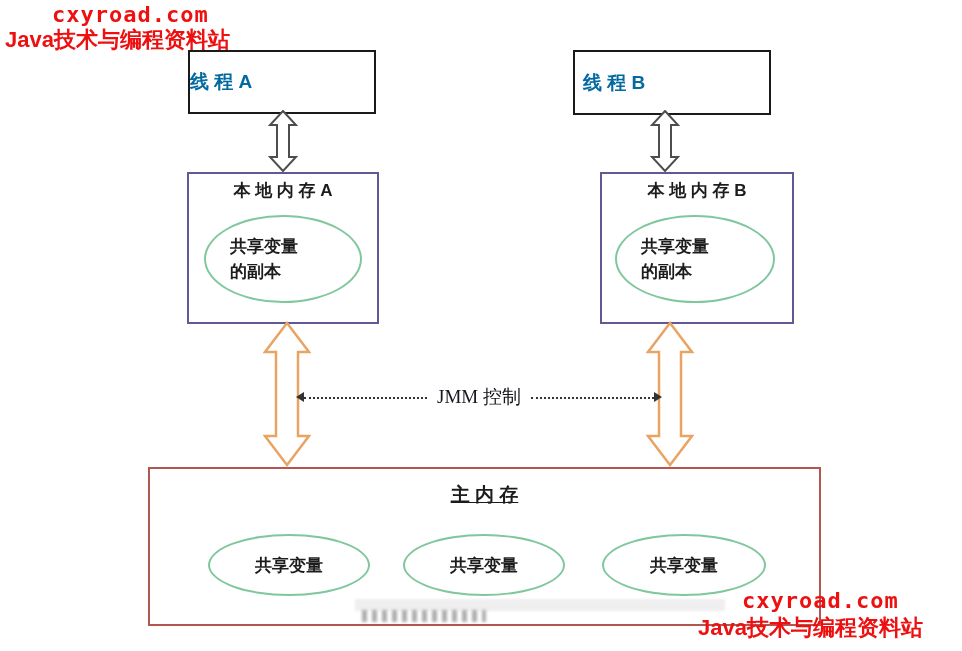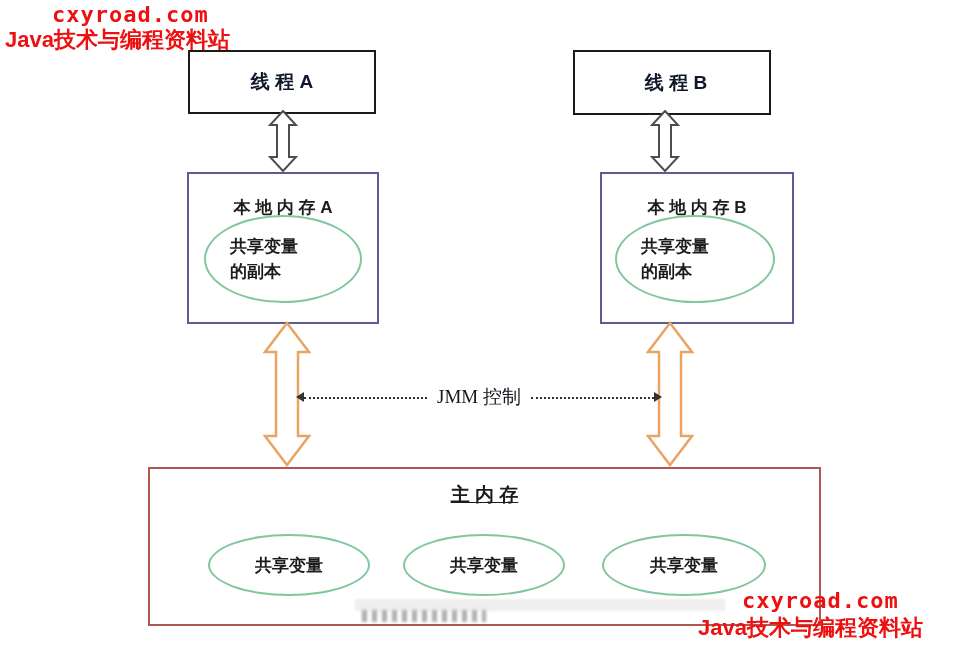--- a/index.html
+++ b/index.html
@@ -34,38 +34,38 @@
   .wm-bot-site    { left: 742px; top: 588px; }
   .wm-bot-caption { left: 698px; top: 613px; }
 
   
   .thread-box {
     position: absolute;
     border: 2px solid var(--thread-border);
     background: #fff;
     display: flex;
     align-items: center;
-    justify-content: center;
+    justify-content: flex-start;
     font-size: 19px;
     font-weight: bold;
-    color: #0f172a;
+    color: #0369a1;
   }
   .thread-a { left: 188px; top: 50px; width: 184px; height: 60px; }
   .thread-b { left: 573px; top: 50px; width: 186px; height: 61px; padding-left: 8px; }
 
   
   .local-box {
     position: absolute;
     border: 2px solid var(--local-memory-border);
     background: #fff;
   }
   .local-a { left: 187px; top: 172px; width: 188px; height: 148px; }
   .local-b { left: 600px; top: 172px; width: 190px; height: 148px; }
   .local-title {
-    margin-top: 22px;
+    margin-top: 5px;
     text-align: center;
     font-size: 17px;
     font-weight: bold;
     color: #1c1c1c;
   }
   .copy-ellipse {
     position: absolute;
     border: 2px solid var(--ellipse-green);
     border-radius: 50%;
     background: #fff;

